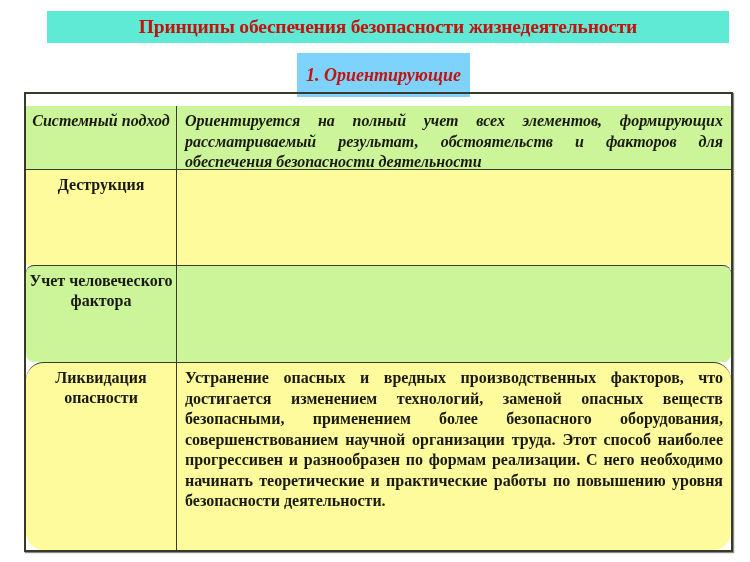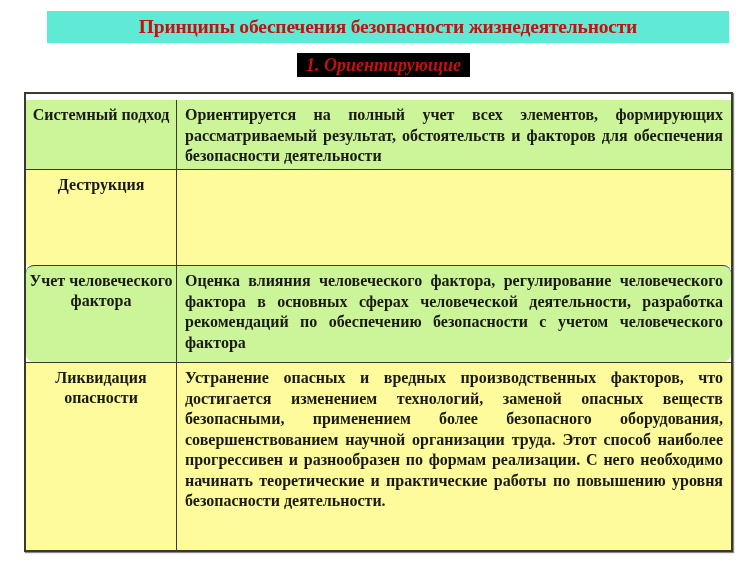--- a/index.html
+++ b/index.html
@@ -1,22 +1,22 @@
 <!DOCTYPE html>
 <html><head>
 <meta charset="utf-8">
 <style>
   html, body { margin:0; padding:0; background:#ffffff; }
   body { width:750px; height:562px; position:relative; overflow:hidden;
          font-family:"Liberation Serif","DejaVu Serif",serif; }
   .title-banner { position:absolute; left:47px; top:11px; width:682px; height:32px;
          background:#5eead4; display:flex; align-items:center; justify-content:center; }
   .title-text { color:#c4120f; font-weight:bold; font-size:19.5px; letter-spacing:-0.2px; }
-  .subtitle-box { position:absolute; left:297px; top:53px; width:173px; height:24px;
-         background:#000000; display:flex; align-items:center; justify-content:center; }
+  .subtitle-box { position:absolute; left:297px; top:53px; width:173px; height:44px;
+         background:#7dd3fc; display:flex; align-items:center; justify-content:center; }
   .subtitle-text { color:#c4120f; font-weight:bold; font-style:italic; font-size:18px; }
   .table { position:absolute; left:24px; top:92px; width:709px; height:460px;
          border:2px solid #3a3a2a; box-sizing:border-box; box-shadow:1px 1px 1px #888; }
   .row { position:absolute; left:0; width:705px; display:flex; box-sizing:border-box; }
   .row + .row { }
   .row.green { background:#ccf59a; }
   .row.yellow { background:#fdfb9c; }
   .row.bt { border-top:1.5px solid #3a3a2a; }
   .cell-head { width:151px; box-sizing:border-box; border-right:1.5px solid #3a3a2a;
          text-align:center; font-weight:bold; font-size:16px; line-height:20px; padding-top:5px; color:#1a1a10; }
@@ -28,28 +28,27 @@
 
 <div class="title-banner">
   <span class="title-text">Принципы обеспечения безопасности жизнедеятельности</span>
 </div>
 
 <div class="subtitle-box">
   <span class="subtitle-text">1. Ориентирующие</span>
 </div>
 
 <div class="table">
-  <div class="row green" style="top:6px; height:75px;">
+  <div class="row green" style="top:12px; height:75px;font-style:italic;">
     <div class="cell-head">Системный подход</div>
     <div class="cell-body">Ориентируется на полный учет всех элементов, формирующих рассматриваемый результат, обстоятельств и факторов для обеспечения безопасности деятельности</div>
   </div>
   <div class="row yellow bt" style="top:75px; height:96px;">
     <div class="cell-head">Деструкция</div>
   </div>
   <div class="row green bt" style="top:171px; height:97px;border-radius:8px;">
     <div class="cell-head">Учет человеческого фактора</div>
-    <div class="cell-body">Оценка влияния человеческого фактора, регулирование человеческого фактора в основных сферах человеческой деятельности, разработка рекомендаций по обеспечению безопасности с учетом человеческого фактора</div>
   </div>
-  <div class="row yellow bt" style="top:268px; height:188px;">
+  <div class="row yellow bt" style="top:268px; height:188px;border-radius:18px;">
     <div class="cell-head">Ликвидация опасности</div>
     <div class="cell-body">Устранение опасных и вредных производственных факторов, что достигается изменением технологий, заменой опасных веществ безопасными, применением более безопасного оборудования, совершенствованием научной организации труда. Этот способ наиболее прогрессивен и разнообразен по формам реализации. С него необходимо начинать теоретические и практические работы по повышению уровня безопасности деятельности.</div>
   </div>
 </div>
 
 </body></html>

